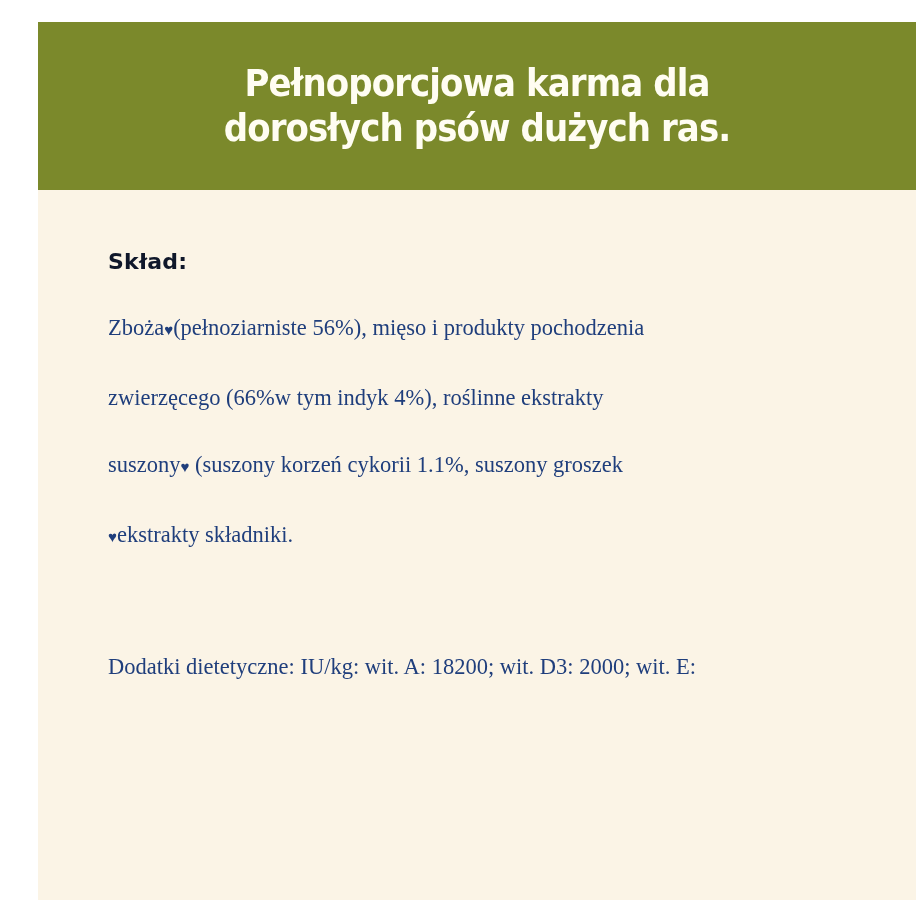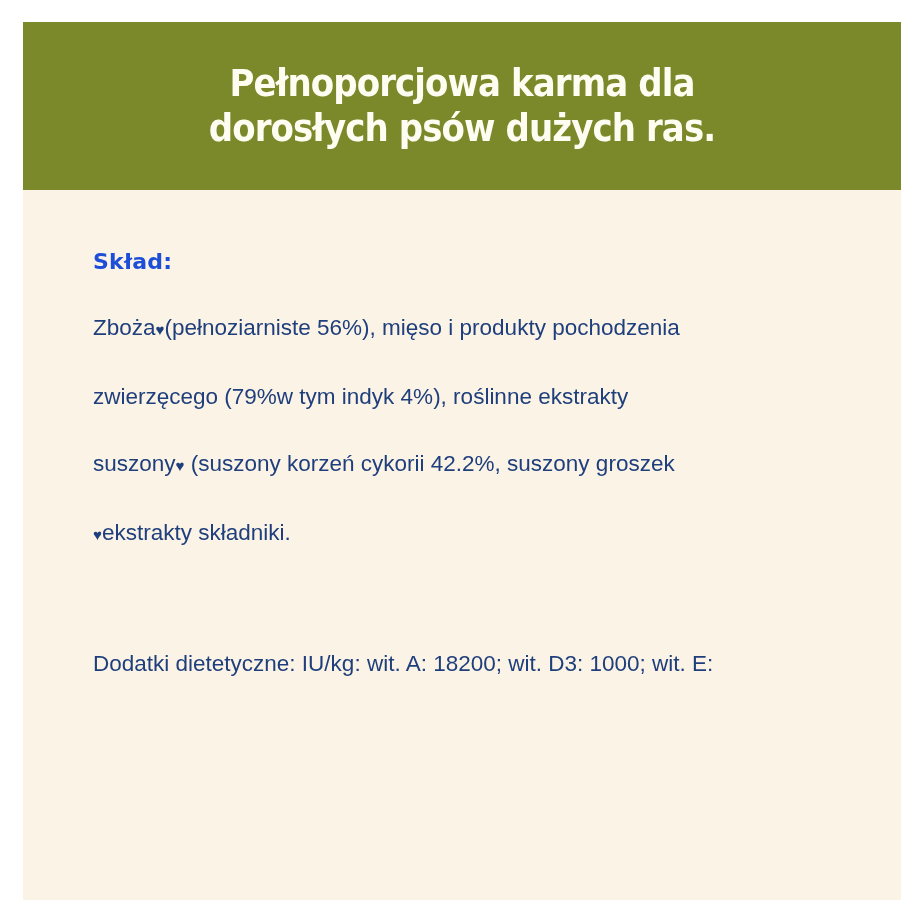--- a/index.html
+++ b/index.html
@@ -8,21 +8,21 @@
       background: #ffffff;
     }
     body {
       width: 922px;
       height: 922px;
       position: relative;
       overflow: hidden;
     }
     .panel {
       position: absolute;
-      left: 23px;
+      left: 38px;
       top: 22px;
       width: 878px;
       height: 878px;
       background: #fbf4e6;
     }
     .header {
       position: absolute;
       left: 0;
       top: 0;
       width: 878px;
@@ -53,25 +53,25 @@
     }
     .section {
       margin: 0 0 29px 0;
     }
     .section-heading {
       font-family: "DejaVu Sans", sans-serif;
       font-weight: bold;
       font-size: 22px;
       line-height: 30px;
       margin: 0;
-      color: #1d4ed8;
+      color: #0f172a;
       letter-spacing: 0.2px;
     }
     .section-body {
-      font-family: Liberation Sans, sans-serif;
+      font-family: Liberation Serif, serif;
       font-size: 22.5px;
       line-height: 33.5px;
       margin: 0;
       color: #1f3e7c;
       white-space: pre-line;
     }
     .line {
       display: block;
       white-space: nowrap;
     }
@@ -90,28 +90,28 @@
       <span class="line">dorosłych psów dużych ras.</span>
     </h1>
   </div>
 
   <div class="content">
 
     <div class="section">
       <h2 class="section-heading">Skład:</h2>
       <div class="section-body">
         <span class="line"><span>Zboża</span><span class="heart">♥</span><span>(pełnoziarniste 56%), mięso i produkty pochodzenia</span></span>
-        <span class="line"><span>zwierzęcego (79%w tym indyk 4%), roślinne ekstrakty</span></span>
-        <span class="line"><span>suszony</span><span class="heart">♥</span><span> (suszony korzeń cykorii 42.2%, suszony groszek</span></span>
+        <span class="line"><span>zwierzęcego (66%w tym indyk 4%), roślinne ekstrakty</span></span>
+        <span class="line"><span>suszony</span><span class="heart">♥</span><span> (suszony korzeń cykorii 1.1%, suszony groszek</span></span>
         <span class="line"><span class="heart">♥</span><span>ekstrakty składniki.</span></span>
       </div>
     </div>
 
     <div class="section">
       <div class="section-body">
-        <span class="line">Dodatki dietetyczne: IU/kg: wit. A: 18200; wit. D3: 1000; wit. E:</span>
+        <span class="line">Dodatki dietetyczne: IU/kg: wit. A: 18200; wit. D3: 2000; wit. E:</span>
         
         
       </div>
     </div>
 
   </div>
 </div>
 
 </body></html>

